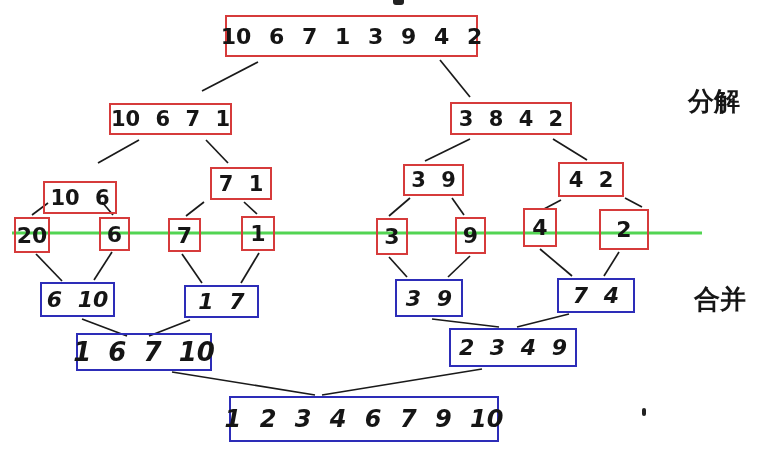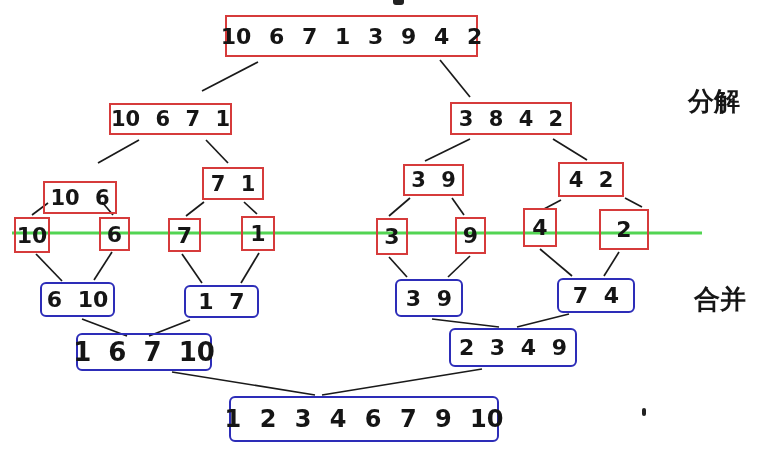--- a/index.html
+++ b/index.html
@@ -14,21 +14,21 @@
     position:relative;width:762px;height:452px;background:#ffffff;
     font-family:"DejaVu Sans",sans-serif;overflow:hidden;margin-left:12px;
   }
   #wires{position:absolute;left:0;top:0;width:762px;height:452px;}
   .num{
     position:absolute;display:flex;align-items:center;justify-content:center;
     font-weight:bold;color:var(--text);background:transparent;
     word-spacing:8px;white-space:nowrap;box-sizing:border-box;
   }
   .rbox{border:2px solid var(--divide-box-border);}
-  .bbox{border:2px solid var(--merge-box-border);border-radius:6px;}
+  .bbox{border:2px solid var(--merge-box-border);border-radius:0;font-style:italic;}
   .phase-label{
     position:absolute;font-weight:bold;color:var(--text);font-size:26px;
     font-family:Liberation Mono, monospace;white-space:nowrap;
   }
   .stray{position:absolute;background:#222;}
 </style>
 </head>
 <body>
 
 <div id="stage">
@@ -69,25 +69,25 @@
       <line x1="470" y1="369" x2="310" y2="395"></line>
     </g>
   </svg>
 
   <div class="num rbox" style="left:213px;top:15px;width:253px;height:42px;font-size:22px;word-spacing:10px">10 6 7 1 3 9 4 2</div>
 
   <div class="num rbox" style="left:97px;top:103px;width:123px;height:32px;font-size:21px">10 6 7 1</div>
   <div class="num rbox" style="left:438px;top:102px;width:122px;height:33px;font-size:21px">3 8 4 2</div>
 
   <div class="num rbox" style="left:31px;top:181px;width:74px;height:33px;font-size:21px">10 6</div>
-  <div class="num rbox" style="left:190px;top:167px;width:62px;height:33px;font-size:21px">7 1</div>
+  <div class="num rbox" style="left:198px;top:167px;width:62px;height:33px;font-size:21px">7 1</div>
   <div class="num rbox" style="left:391px;top:164px;width:61px;height:32px;font-size:21px">3 9</div>
   <div class="num rbox" style="left:546px;top:162px;width:66px;height:35px;font-size:21px">4 2</div>
 
-  <div class="num rbox" style="left:2px;top:217px;width:36px;height:36px;font-size:22px">10</div>
+  <div class="num rbox" style="left:2px;top:217px;width:36px;height:36px;font-size:22px">20</div>
   <div class="num rbox" style="left:87px;top:217px;width:31px;height:34px;font-size:22px">6</div>
   <div class="num rbox" style="left:156px;top:218px;width:33px;height:34px;font-size:22px">7</div>
   <div class="num rbox" style="left:229px;top:216px;width:34px;height:35px;font-size:22px">1</div>
   <div class="num rbox" style="left:364px;top:218px;width:32px;height:37px;font-size:22px">3</div>
   <div class="num rbox" style="left:443px;top:217px;width:31px;height:37px;font-size:22px">9</div>
   <div class="num rbox" style="left:511px;top:208px;width:34px;height:39px;font-size:22px">4</div>
   <div class="num rbox" style="left:587px;top:209px;width:50px;height:41px;font-size:22px">2</div>
 
   <div class="num bbox" style="left:28px;top:282px;width:75px;height:35px;font-size:22px">6 10</div>
   <div class="num bbox" style="left:172px;top:285px;width:75px;height:33px;font-size:22px">1 7</div>

